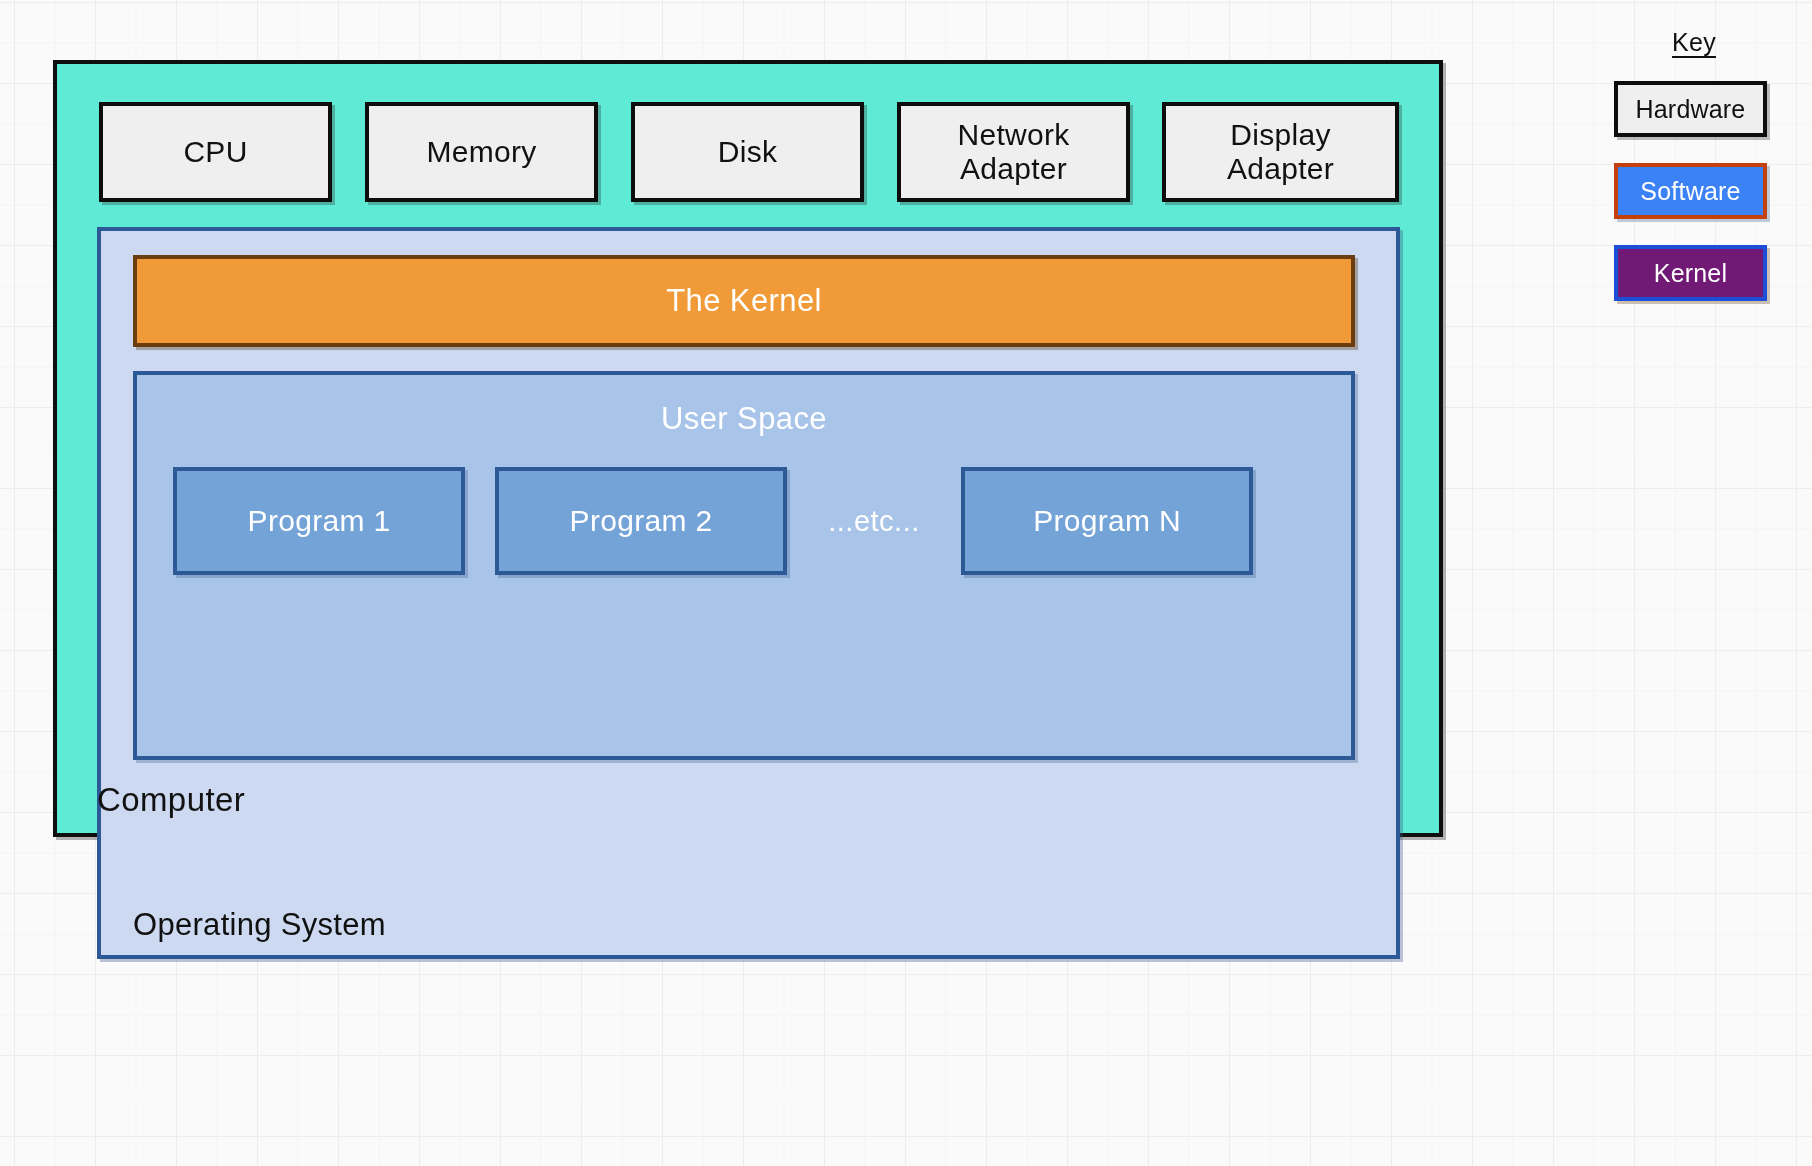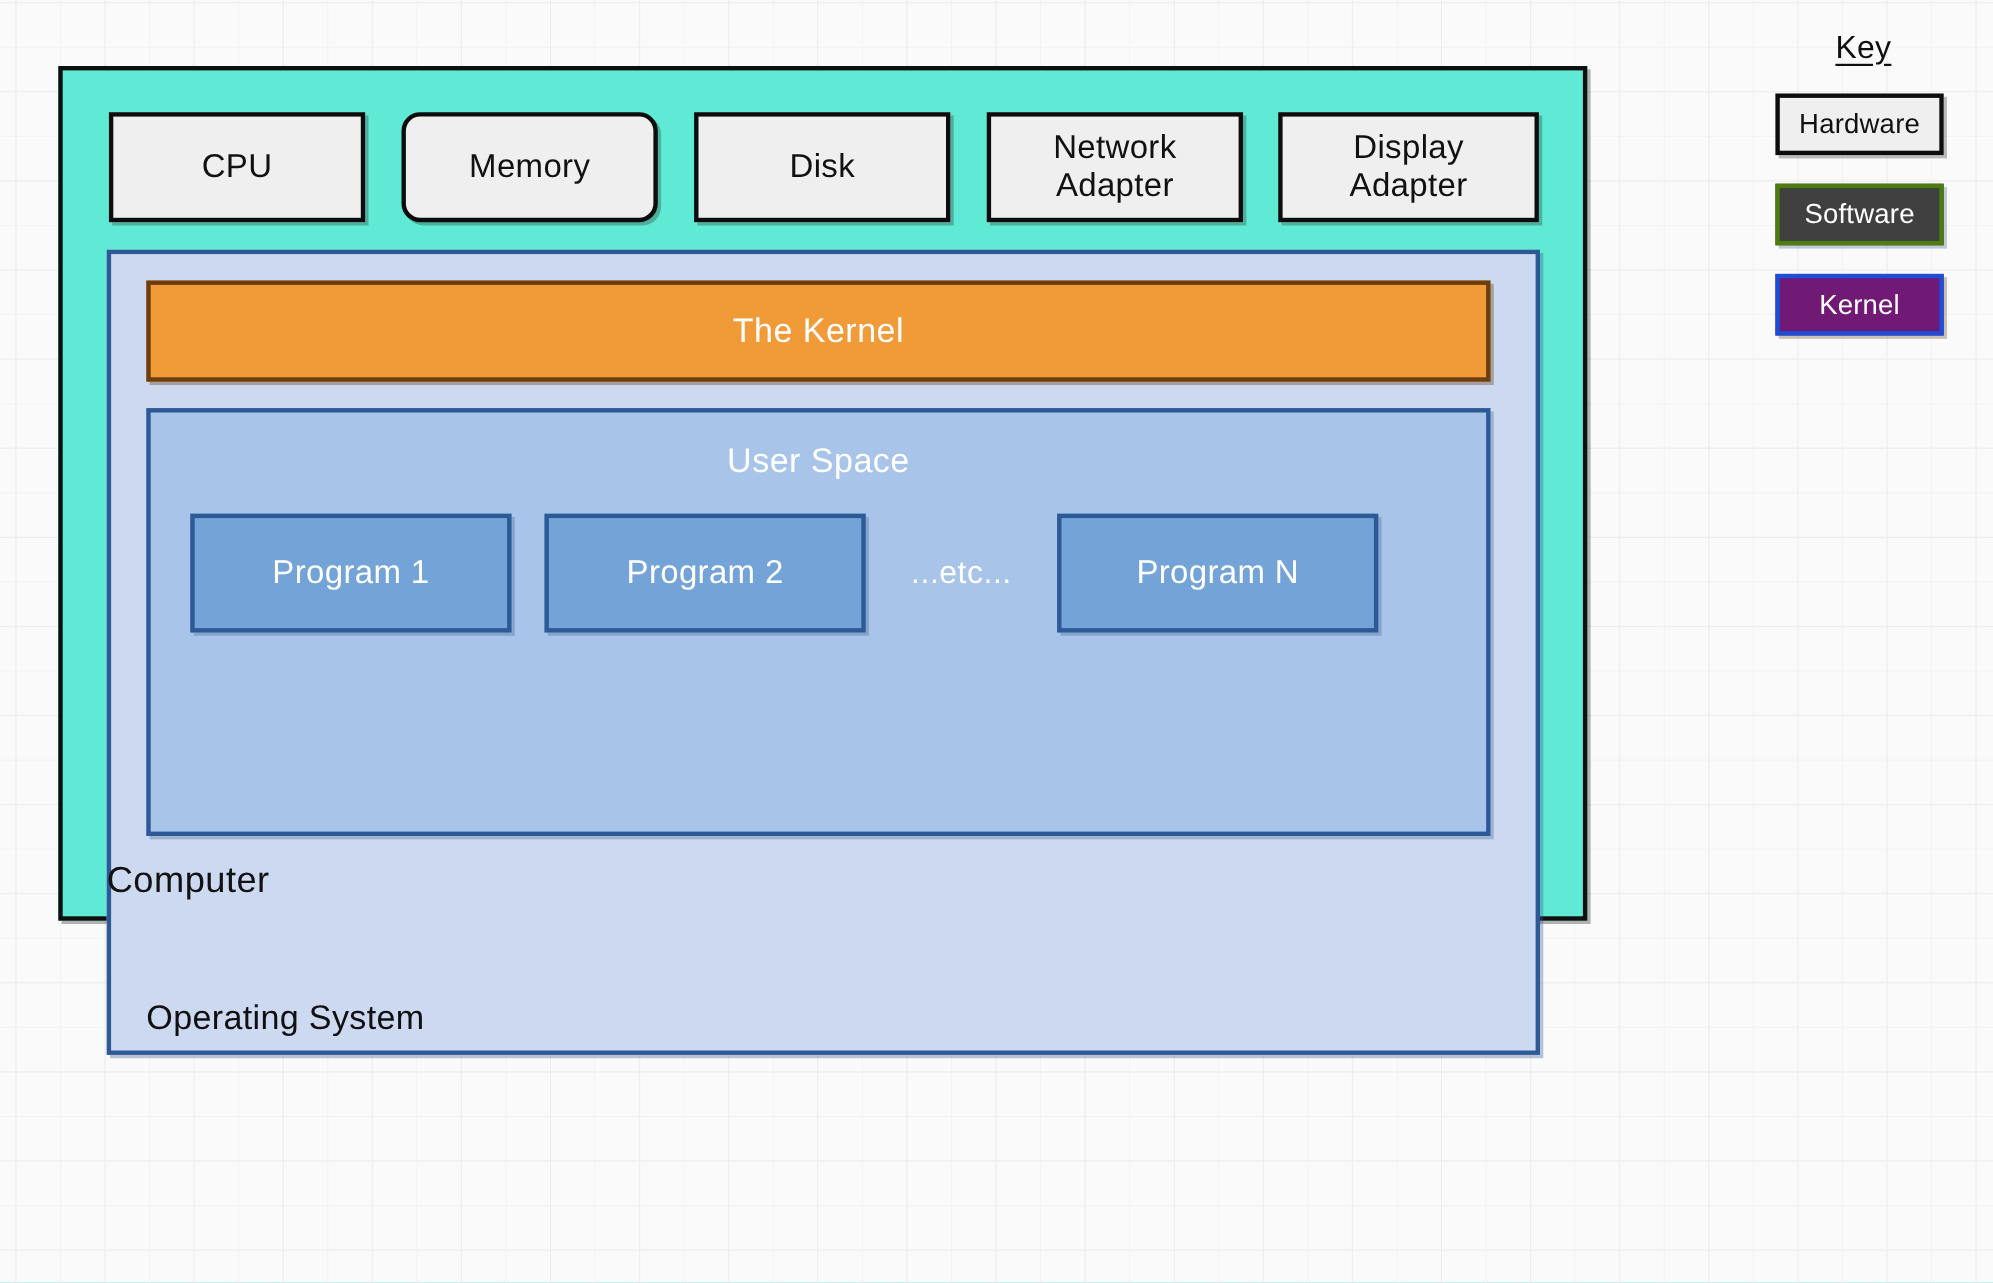--- a/index.html
+++ b/index.html
@@ -74,21 +74,21 @@
     justify-content: center;
     text-align: center;
     font-size: 30px;
     color: #111;
     line-height: 1.15;
     letter-spacing: 0.3px;
   }
   .hw-box .hw-line { display: block; }
 
   .hw-0 { left: 0px;    width: 233px; }
-  .hw-1 { left: 266px;  width: 233px; border-radius: 17px; }
+  .hw-1 { left: 266px;  width: 233px; }
   .hw-2 { left: 532px;  width: 233px; }
   .hw-3 { left: 798px;  width: 233px; }
   .hw-4 { left: 1063px; width: 237px; }
 
   
   .os-box {
     position: absolute;
     left: 40px;
     top: 163px;
     width: 1303px;
@@ -190,21 +190,21 @@
   
   .key-panel {
     position: absolute;
     left: 1614px;
     top: 28px;
     width: 160px;
   }
 
   .key-title {
     text-align: center;
-    font-size: 29px;
+    font-size: 25px;
     color: #101010;
     text-decoration: underline;
     text-underline-offset: 5px;
     margin-bottom: 24px;
     letter-spacing: 0.3px;
   }
 
   .key-item {
     width: 153px;
     height: 56px;
@@ -216,22 +216,22 @@
     letter-spacing: 0.2px;
     margin-bottom: 26px;
   }
   .key-hardware {
     background: #efefef;
     border: 4px solid #0d0d0d;
     color: #101010;
     box-shadow: 3px 3px 0 rgba(40,40,40,0.30);
   }
   .key-software {
-    background: #404040;
-    border: 4px solid #4d7c0f;
+    background: #3b82f6;
+    border: 4px solid #c2410c;
     color: #ffffff;
     box-shadow: 3px 3px 0 rgba(60,90,140,0.30);
   }
   .key-kernel {
     background: #701a75;
     border: 4px solid #1d4ed8;
     color: #ffffff;
     box-shadow: 3px 3px 0 rgba(90,55,15,0.30);
   }
 </style>

